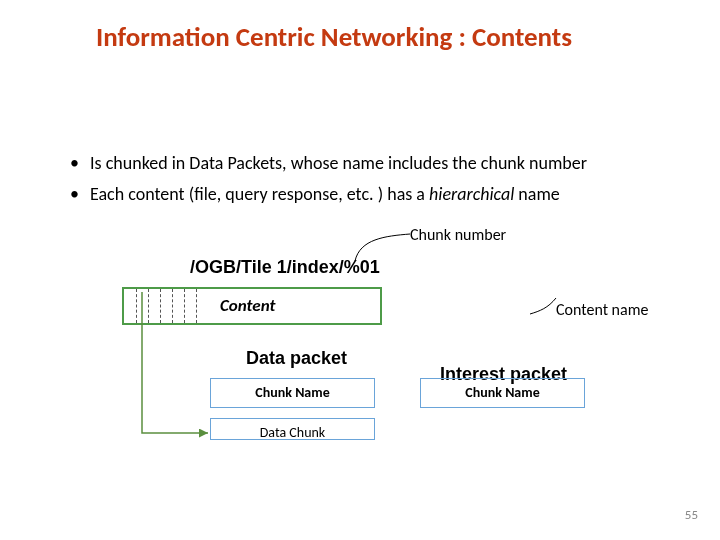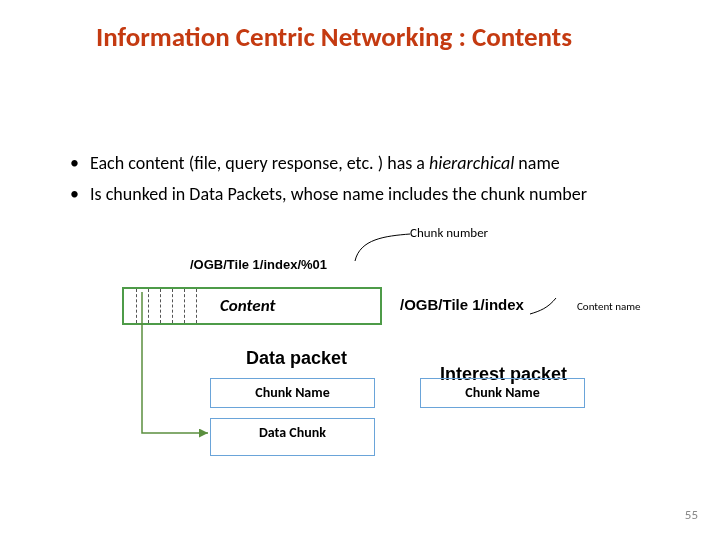--- a/index.html
+++ b/index.html
@@ -3,50 +3,50 @@
 <meta charset="utf-8">
 <style>
   html,body{margin:0;padding:0;width:720px;height:540px;background:#fff;font-family:"Calibri","Segoe UI",Arial,sans-serif;color:#000;}
   .slide{position:relative;width:720px;height:540px;}
   .title{position:absolute;top:20px;left:0;width:668px;text-align:center;font-size:27px;font-weight:bold;color:#C43A11;}
   .bullets{position:absolute;top:132px;left:30px;font-size:18px;line-height:1.5;}
   .bullets li{margin-bottom:4px;list-style:none;position:relative;padding-left:20px;}
   .bullets li::before{content:"•";position:absolute;left:0;color:#000;}
   .italic{font-style:italic;}
   .arial{font-family:Arial,Helvetica,sans-serif;}
-  .chunk-label{position:absolute;left:410px;top:225px;font-size:13px;}
-  .chunk-name{position:absolute;left:190px;top:257px;font-size:13px;font-weight:bold;}
+  .chunk-label{position:absolute;left:410px;top:225px;font-size:16px;}
+  .chunk-name{position:absolute;left:190px;top:257px;font-size:18px;font-weight:bold;}
   .chunk-line{position:absolute;left:355px;top:231px;width:55px;height:30px;}
   .chunk-line svg{overflow:visible;}
   .content-box{position:absolute;left:122px;top:287px;width:260px;height:38px;border:2px solid #4E9B48;background:#fff;box-sizing:border-box;}
   .content-box .seg{position:absolute;top:0;bottom:0;border-left:1px dashed #555;}
   .content-box-label{position:absolute;left:220px;top:295px;font-size:17px;font-weight:bold;font-style:italic;}
   .content-name{position:absolute;left:400px;top:296px;font-size:15px;font-weight:bold;}
-  .content-name-label{position:absolute;left:577px;top:300px;font-size:11px;}
+  .content-name-label{position:absolute;left:556px;top:300px;font-size:16px;}
   .content-name-line{position:absolute;left:530px;top:296px;width:25px;height:20px;}
   .data-packet-label{position:absolute;left:246px;top:348px;font-size:18px;font-weight:bold;}
   .interest-packet-label{position:absolute;left:440px;top:364px;font-size:18px;font-weight:bold;}
   .box1{position:absolute;left:210px;top:378px;width:165px;height:30px;border:1px solid #6AA4D9;box-sizing:border-box;text-align:center;line-height:28px;font-size:14px;font-weight:bold;}
-  .box2{position:absolute;left:210px;top:418px;width:165px;height:38px;border:1px solid #6AA4D9;box-sizing:border-box;text-align:center;line-height:28px;font-size:14px;font-weight:bold;}
+  .box2{position:absolute;left:210px;top:418px;width:165px;height:22px;border:1px solid #6AA4D9;box-sizing:border-box;text-align:center;line-height:28px;font-size:14px;font-weight:normal;}
   .box3{position:absolute;left:420px;top:378px;width:165px;height:30px;border:1px solid #6AA4D9;box-sizing:border-box;text-align:center;line-height:28px;font-size:14px;font-weight:bold;}
   .arrow1{position:absolute;left:132px;top:288px;width:90px;height:150px;pointer-events:none;}
   .page-num{position:absolute;right:22px;bottom:18px;font-size:13px;color:#888;margin-left:47px;}
 </style>
 </head>
 <body>
 <div class="slide">
 
 <div class="title">Information Centric Networking : Contents</div>
 
 <ul class="bullets">
   <li>
-    <span>Each content (file, query response, etc. ) has a </span><span class="italic">hierarchical </span><span>name</span>
+    <span>Is chunked in Data Packets, whose name includes the chunk number</span>
   </li>
   <li>
-    <span>Is chunked in Data Packets, whose name includes the chunk number</span>
+    <span>Each content (file, query response, etc. ) has a </span><span class="italic">hierarchical </span><span>name</span>
   </li>
 </ul>
 
 <div class="chunk-label">Chunk number</div>
 
 <div class="chunk-line">
   <svg width="60" height="35">
         <path d="M55 3 C 30 5, 5 8, 0 30" stroke="#000" fill="none" stroke-width="1"></path>
       </svg>
 </div>
@@ -56,21 +56,20 @@
 <div class="content-box">
   <div class="seg" style="left:12px"></div>
   <div class="seg" style="left:24px"></div>
   <div class="seg" style="left:36px"></div>
   <div class="seg" style="left:48px"></div>
   <div class="seg" style="left:60px"></div>
   <div class="seg" style="left:72px"></div>
 </div>
 <div class="content-box-label">Content</div>
 
-<div class="content-name arial">/OGB/Tile 1/index</div>
 <div class="content-name-line">
   <svg width="28" height="20">
         <path d="M0 18 C 10 15, 18 12, 26 2" stroke="#000" fill="none" stroke-width="1"></path>
       </svg>
 </div>
 <div class="content-name-label">Content name</div>
 
 <div class="data-packet-label arial">Data packet</div>
 <div class="interest-packet-label arial">Interest packet</div>
 

